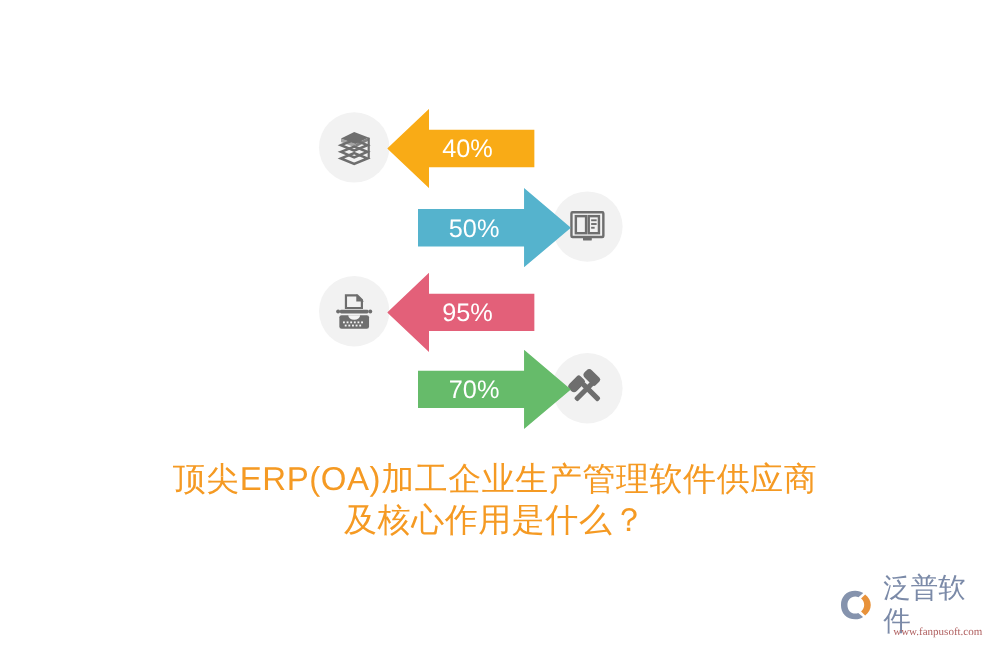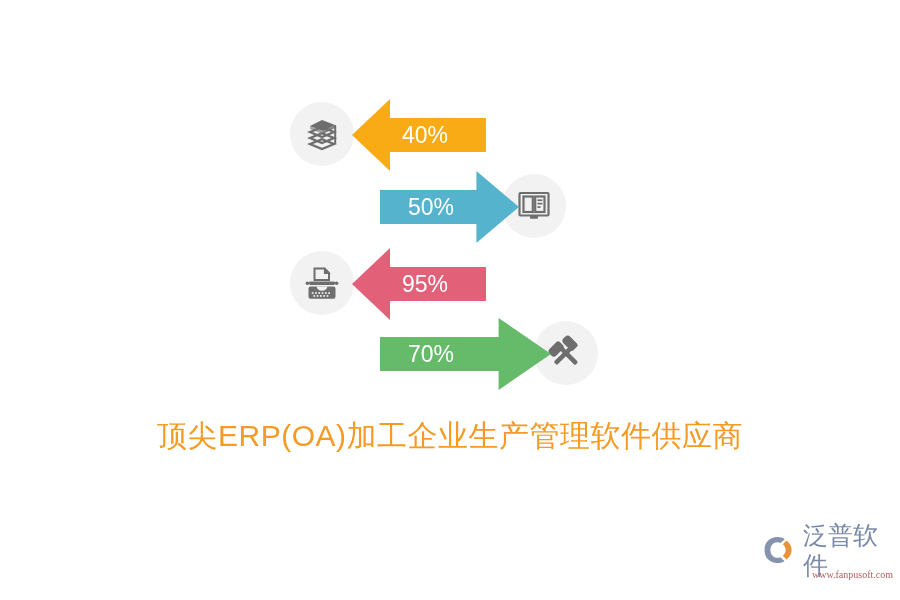--- a/index.html
+++ b/index.html
@@ -24,21 +24,21 @@
   }
 
   
   .chart-row {
     position: absolute;
     height: 72px;
   }
   .chart-row.row-0 { left: 290px; top:  99px; width: 196px; }
   .chart-row.row-1 { left: 380px; top: 171px; width: 186px; }
   .chart-row.row-2 { left: 290px; top: 248px; width: 196px; }
-  .chart-row.row-3 { left: 380px; top: 318px; width: 186px; padding-left: 32px; }
+  .chart-row.row-3 { left: 380px; top: 318px; width: 186px; }
 
   
   .icon-badge {
     position: absolute;
     top: 3px;
     width: 64px;
     height: 64px;
     border-radius: 50%;
     background: #f2f2f2;
     display: flex;
@@ -235,20 +235,21 @@
     <div class="arrow-wrap pointing-right">
       <svg viewBox="0 0 124 72" preserveAspectRatio="none" aria-hidden="true">
         <polygon points="0,19 86,19 86,0 124,36 86,72 86,53 0,53" fill="#66bb6a"></polygon>
       </svg>
       <span class="arrow-label">70%</span>
     </div>
   </div>
 
   <div id="headline" style="color: rgb(245, 154, 35); text-align: center;">
     <span class="headline-line">顶尖ERP(OA)加工企业生产管理软件供应商</span>
+    <span class="headline-line">及核心作用是什么？</span>
   </div>
 
   <div id="brand">
     <div class="brand-top">
       <span class="brand-mark">
         <svg width="32" height="30" viewBox="0 0 32 30" aria-hidden="true">
           <path d="M14.5 2 C6.5 2 1.5 7.5 1.5 15 C1.5 22.5 6.5 28 14.5 28 C17.5 28 19.8 27.2 21.6 25.9 L17.2 22.2 C16.4 22.6 15.5 22.8 14.5 22.8 C10.3 22.8 7.4 19.6 7.4 15 C7.4 10.4 10.3 7.2 14.5 7.2 C15.6 7.2 16.6 7.4 17.4 7.9 L21.8 4.2 C20 2.8 17.5 2 14.5 2 Z" fill="#8593ad"></path>
           <path d="M23.5 5.5 C26.8 8 28.6 11.4 28.6 15 C28.6 18.6 26.8 22 23.5 24.5 L19.8 20.8 C21.6 19.3 22.6 17.3 22.6 15 C22.6 12.7 21.6 10.7 19.8 9.2 Z" fill="#e8923a"></path>
         </svg>
       </span>

